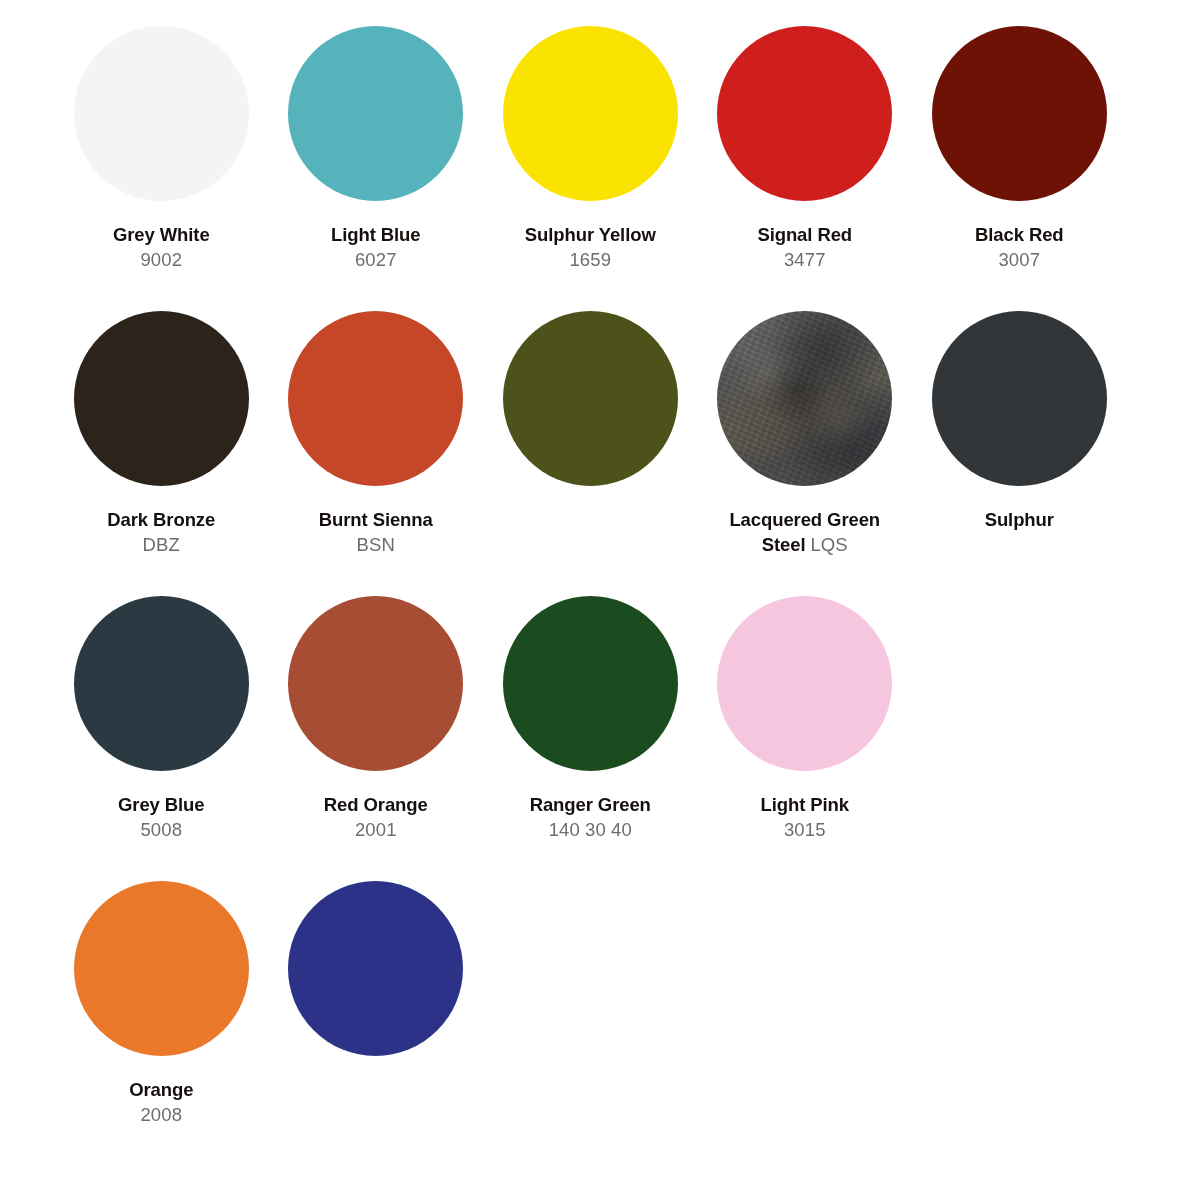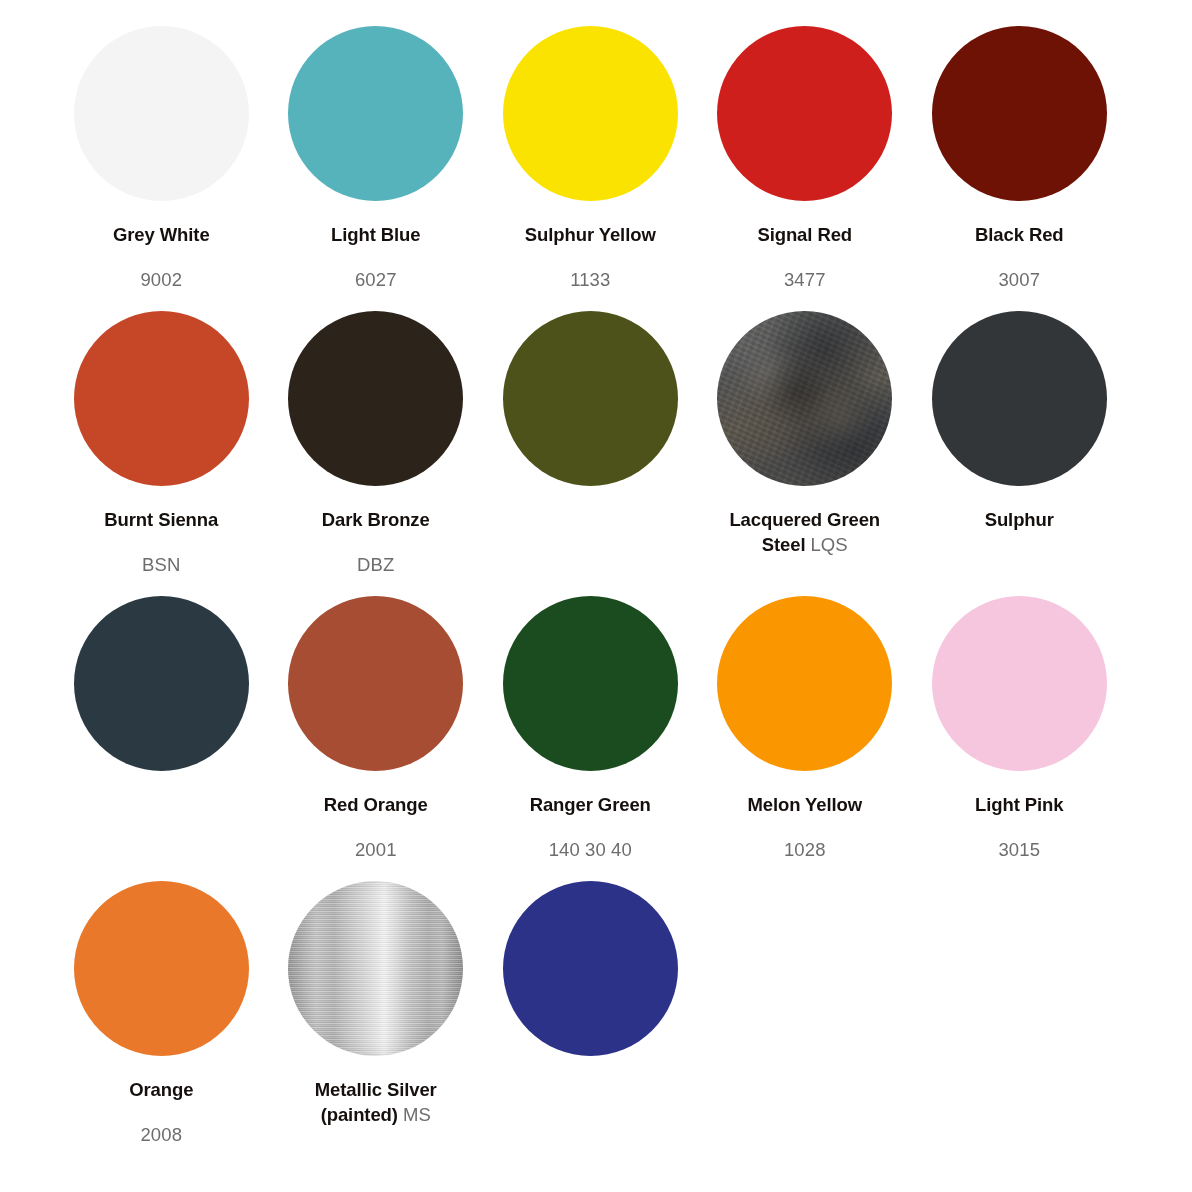--- a/index.html
+++ b/index.html
@@ -55,21 +55,21 @@
     font-weight: bold;
     color: #15100d;
     letter-spacing: -0.1px;
   }
   .swatch-code {
     font-size: 18.5px;
     font-weight: normal;
     color: #6d6d6d;
     letter-spacing: 0.1px;
   }
-  .code-block { display: block; margin-top: 20px; }
+  .code-block { display: block; }
   .code-inline { display: inline; margin-left: 5px; }
 
   
   .tex-steel {
     position: relative;
     overflow: hidden;
     background:
       radial-gradient(circle at 62% 22%, rgba(38,40,44,0.55) 0%, rgba(38,40,44,0) 34%),
       radial-gradient(circle at 24% 72%, rgba(96,88,74,0.45) 0%, rgba(96,88,74,0) 40%),
       radial-gradient(circle at 78% 78%, rgba(30,32,36,0.5) 0%, rgba(30,32,36,0) 38%),
@@ -129,79 +129,72 @@
       <div class="swatch-cell">
         <div class="swatch-disc" style="background: rgb(244, 244, 244);"></div>
         <div class="swatch-caption"><span class="swatch-name">Grey White</span><span class="swatch-code code-block">9002</span></div>
       </div>
       <div class="swatch-cell">
         <div class="swatch-disc" style="background: rgb(86, 179, 188);"></div>
         <div class="swatch-caption"><span class="swatch-name">Light Blue</span><span class="swatch-code code-block">6027</span></div>
       </div>
       <div class="swatch-cell">
         <div class="swatch-disc" style="background: rgb(250, 227, 0);"></div>
-        <div class="swatch-caption"><span class="swatch-name">Sulphur Yellow</span><span class="swatch-code code-block">1133</span></div>
+        <div class="swatch-caption"><span class="swatch-name">Sulphur Yellow</span><span class="swatch-code code-block">1659</span></div>
       </div>
       <div class="swatch-cell">
         <div class="swatch-disc" style="background: rgb(207, 31, 28);"></div>
         <div class="swatch-caption"><span class="swatch-name">Signal Red</span><span class="swatch-code code-block">3477</span></div>
       </div>
       <div class="swatch-cell">
         <div class="swatch-disc" style="background: rgb(110, 18, 6);"></div>
         <div class="swatch-caption"><span class="swatch-name">Black Red</span><span class="swatch-code code-block">3007</span></div>
       </div>
     </div>
     <div class="swatch-row">
       <div class="swatch-cell">
+        <div class="swatch-disc" style="background: rgb(44, 35, 27);"></div>
+        <div class="swatch-caption"><span class="swatch-name">Dark Bronze</span><span class="swatch-code code-block">DBZ</span></div>
+      </div>
+      <div class="swatch-cell">
         <div class="swatch-disc" style="background: rgb(198, 70, 40);"></div>
         <div class="swatch-caption"><span class="swatch-name">Burnt Sienna</span><span class="swatch-code code-block">BSN</span></div>
       </div>
       <div class="swatch-cell">
-        <div class="swatch-disc" style="background: rgb(44, 35, 27);"></div>
-        <div class="swatch-caption"><span class="swatch-name">Dark Bronze</span><span class="swatch-code code-block">DBZ</span></div>
-      </div>
-      <div class="swatch-cell">
         <div class="swatch-disc" style="background: rgb(76, 82, 25);"></div>
       </div>
       <div class="swatch-cell">
         <div class="swatch-disc tex-steel"></div>
         <div class="swatch-caption"><span class="swatch-name">Lacquered Green Steel</span><span class="swatch-code code-inline">LQS</span></div>
       </div>
       <div class="swatch-cell">
         <div class="swatch-disc" style="background: rgb(51, 54, 57);"></div>
         <div class="swatch-caption"><span class="swatch-name">Sulphur</span></div>
       </div>
     </div>
     <div class="swatch-row">
       <div class="swatch-cell">
         <div class="swatch-disc" style="background: rgb(43, 57, 67);"></div>
+        <div class="swatch-caption"><span class="swatch-name">Grey Blue</span><span class="swatch-code code-block">5008</span></div>
       </div>
       <div class="swatch-cell">
         <div class="swatch-disc" style="background: rgb(166, 77, 51);"></div>
         <div class="swatch-caption"><span class="swatch-name">Red Orange</span><span class="swatch-code code-block">2001</span></div>
       </div>
       <div class="swatch-cell">
         <div class="swatch-disc" style="background: rgb(27, 76, 31);"></div>
         <div class="swatch-caption"><span class="swatch-name">Ranger Green</span><span class="swatch-code code-block">140 30 40</span></div>
       </div>
       <div class="swatch-cell">
-        <div class="swatch-disc" style="background: rgb(250, 150, 0);"></div>
-        <div class="swatch-caption"><span class="swatch-name">Melon Yellow</span><span class="swatch-code code-block">1028</span></div>
-      </div>
-      <div class="swatch-cell">
         <div class="swatch-disc" style="background: rgb(246, 198, 222);"></div>
         <div class="swatch-caption"><span class="swatch-name">Light Pink</span><span class="swatch-code code-block">3015</span></div>
       </div>
     </div>
     <div class="swatch-row">
       <div class="swatch-cell">
         <div class="swatch-disc" style="background: rgb(233, 120, 42);"></div>
         <div class="swatch-caption"><span class="swatch-name">Orange</span><span class="swatch-code code-block">2008</span></div>
-      </div>
-      <div class="swatch-cell">
-        <div class="swatch-disc tex-brushed"></div>
-        <div class="swatch-caption"><span class="swatch-name">Metallic Silver (painted)</span><span class="swatch-code code-inline">MS</span></div>
       </div>
       <div class="swatch-cell">
         <div class="swatch-disc" style="background: rgb(43, 50, 136);"></div>
       </div>
     </div>
   </div>
 
 </body></html>

